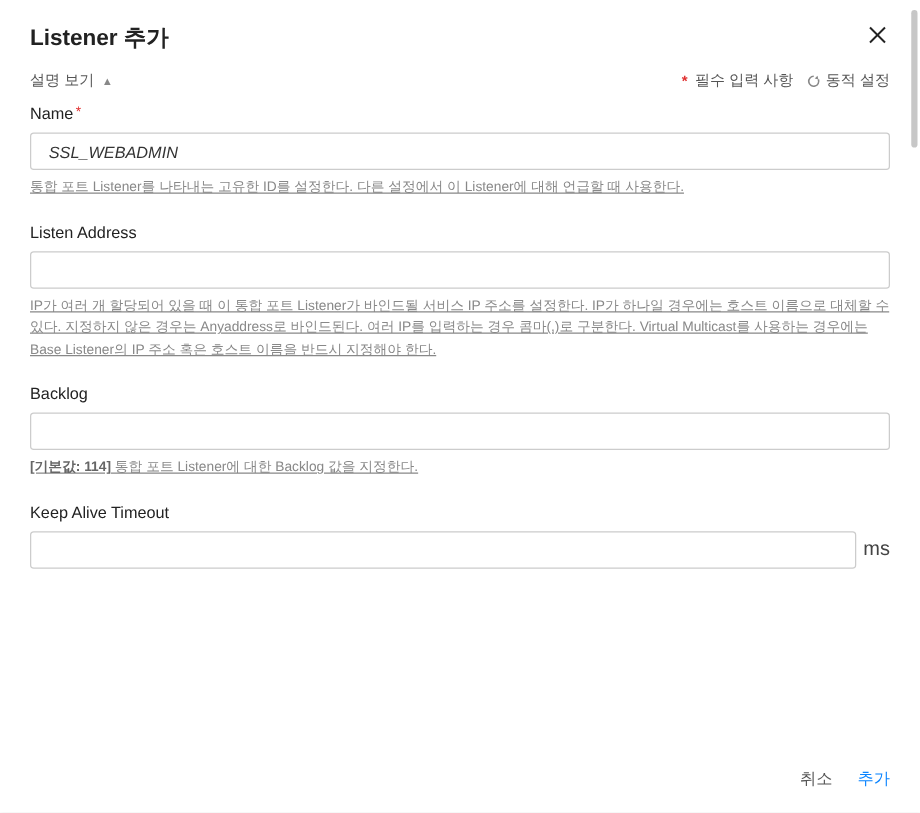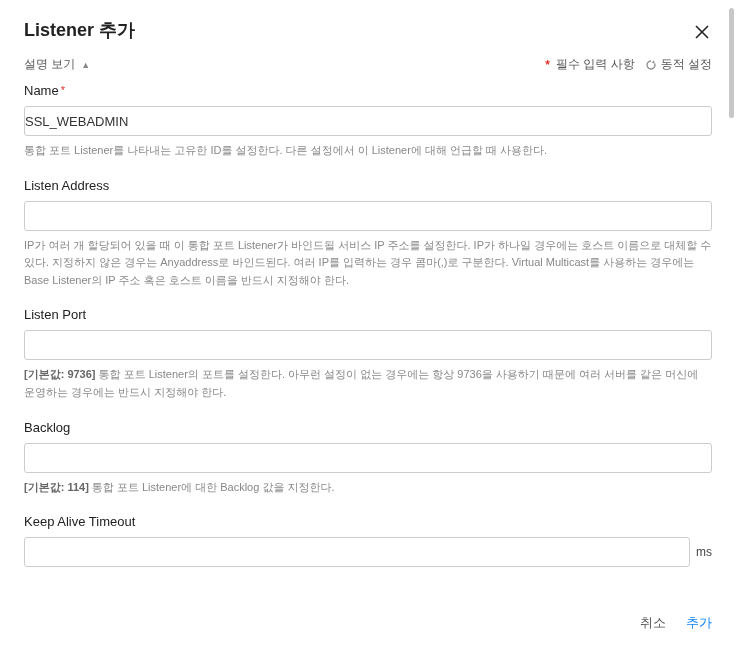--- a/index.html
+++ b/index.html
@@ -20,21 +20,21 @@
       height: 650px;
       background: #fff;
       box-shadow: 0 0 4px rgba(0,0,0,0.15);
       display: flex;
       flex-direction: column;
       position: relative;
     }
     .modal-header {
       padding: 18px 24px 14px 24px;
       display: flex;
-      align-items: flex-end;
+      align-items: flex-start;
       justify-content: space-between;
     }
     .modal-title {
       font-size: 18px;
       font-weight: 600;
       color: #222;
     }
     .close-btn {
       cursor: pointer;
       width: 20px;
@@ -114,35 +114,37 @@
     .input-row {
       display: flex;
       align-items: center;
       gap: 6px;
     }
     .text-input {
       width: 100%;
       height: 30px;
       border: 1px solid #ccc;
       border-radius: 3px;
-      padding: 0 0;
+      padding: 0 14px;
       font-size: 13px;
       color: #333;
       background: #fff;
+      font-style: italic;
     }
     .unit {
-      font-size: 12px;
+      font-size: 16px;
       color: #444;
       white-space: nowrap;
     }
     .helper-text {
       font-size: 11px;
       color: #888;
       line-height: 1.6;
       margin-top: 6px;
+      text-decoration: underline;
     }
     .helper-text .bold {
       font-weight: 600;
       color: #666;
     }
     .modal-footer {
       padding: 14px 24px 18px 24px;
       display: flex;
       justify-content: flex-end;
       gap: 20px;
@@ -216,27 +218,20 @@
       <input type="text" class="text-input" value="SSL_WEBADMIN" style="">
       <div class="helper-text">통합 포트 Listener를 나타내는 고유한 ID를 설정한다. 다른 설정에서 이 Listener에 대해 언급할 때 사용한다.</div>
     </div>
 
     <div class="field">
       <div class="field-label">Listen Address</div>
       <input type="text" class="text-input" value="" style="">
       <div class="helper-text">IP가 여러 개 할당되어 있을 때 이 통합 포트 Listener가 바인드될 서비스 IP 주소를 설정한다. IP가 하나일 경우에는 호스트 이름으로 대체할 수 있다. 지정하지 않은 경우는 Anyaddress로 바인드된다. 여러 IP를 입력하는 경우 콤마(,)로 구분한다. Virtual Multicast를 사용하는 경우에는 Base Listener의 IP 주소 혹은 호스트 이름을 반드시 지정해야 한다.</div>
     </div>
 
-    <div class="field">
-      <div class="field-label">Listen Port</div>
-      <input type="text" class="text-input" value="" style="">
-      <div class="helper-text">
-        <span class="bold">[기본값: 9736]</span><span> 통합 포트 Listener의 포트를 설정한다. 아무런 설정이 없는 경우에는 항상 9736을 사용하기 때문에 여러 서버를 같은 머신에 운영하는 경우에는 반드시 지정해야 한다.</span>
-      </div>
-    </div>
 
     <div class="field">
       <div class="field-label">Backlog</div>
       <input type="text" class="text-input" value="" style="">
       <div class="helper-text">
         <span class="bold">[기본값: 114]</span><span> 통합 포트 Listener에 대한 Backlog 값을 지정한다.</span>
       </div>
     </div>
 
     <div class="field">

